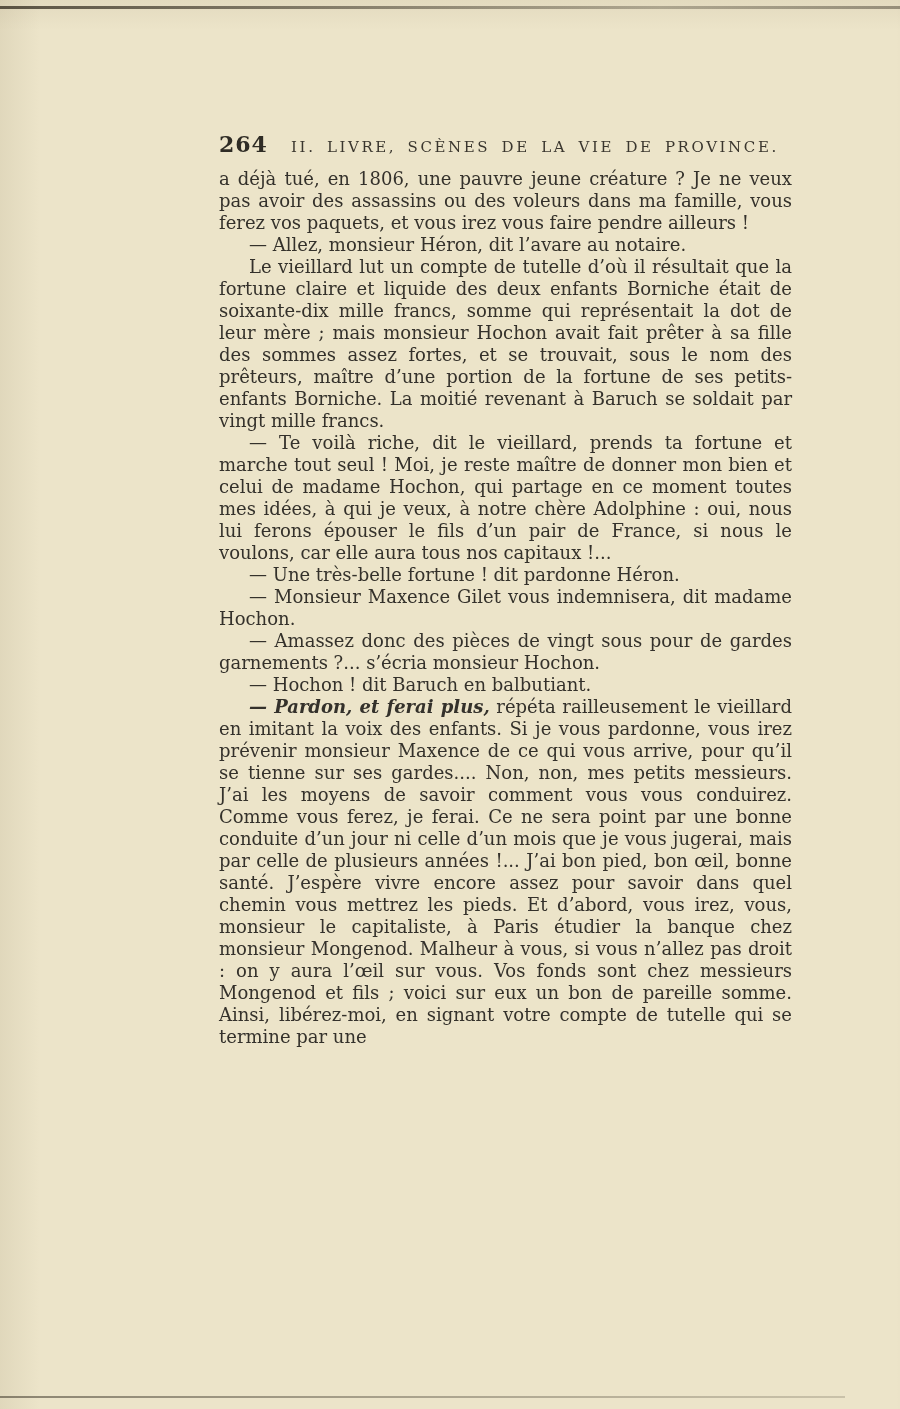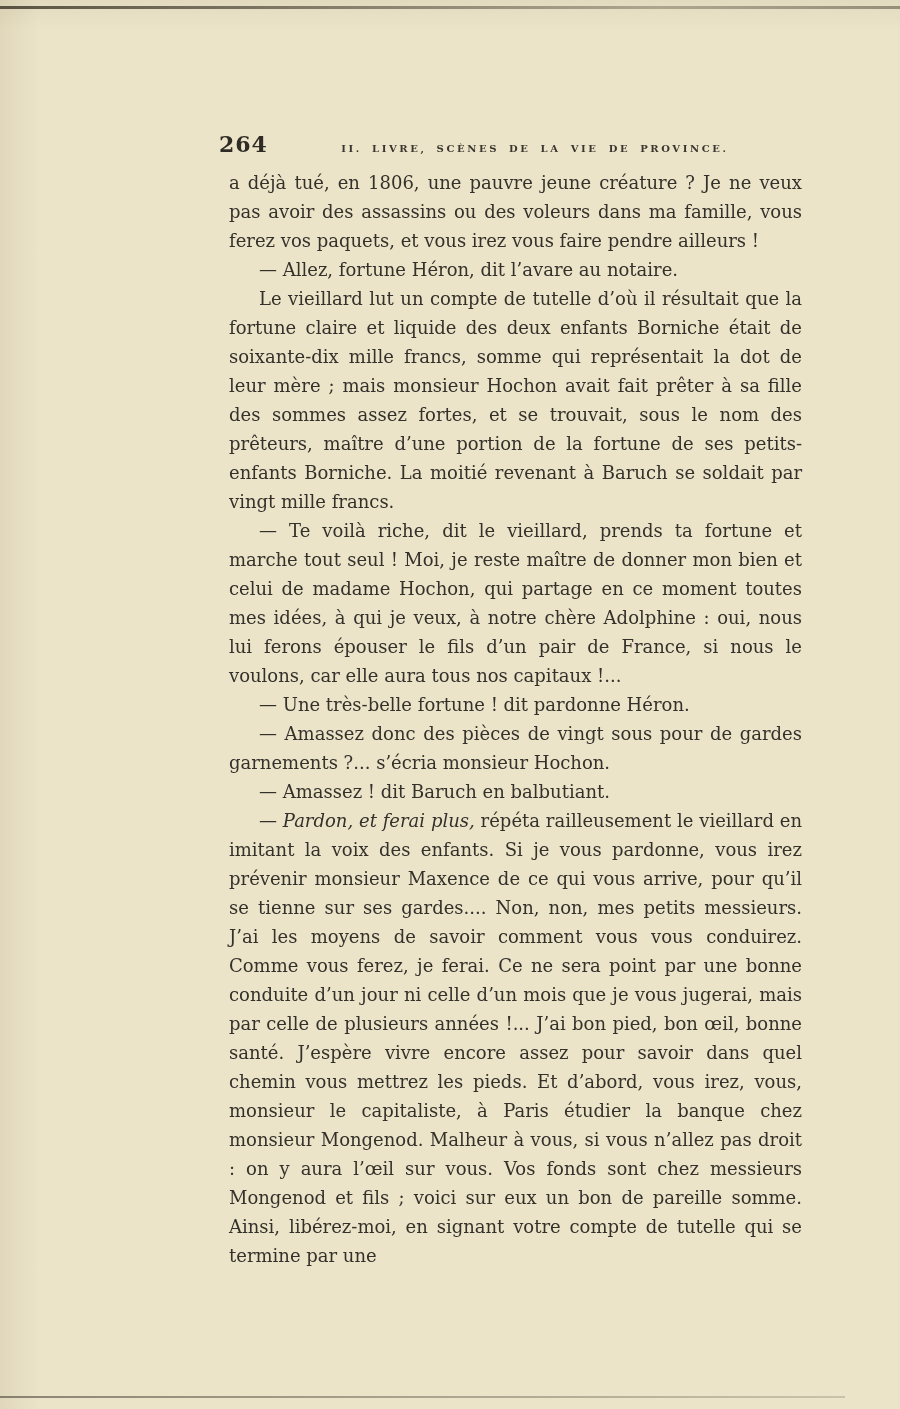--- a/index.html
+++ b/index.html
@@ -45,69 +45,70 @@
   }
   .page-number {
     font-size: 22px;
     font-weight: 700;
     letter-spacing: 1px;
     color: #2f2c25;
   }
   .running-title {
     flex: 1;
     text-align: center;
-    font-size: 10px;
-    font-weight: 700;
+    font-size: 15px;
+    font-weight: 400;
     letter-spacing: 2.6px;
     word-spacing: 4px;
     color: #3a362e;
     padding-left: 10px;
     white-space: nowrap;
   }
   .body-text {
     position: absolute;
     top: 168px;
-    left: 229px;
+    left: 219px;
     width: 573px;
     font-size: 18px;
-    line-height: 29px;
+    line-height: 22px;
     text-align: justify;
     color: #34312b;
   }
   .body-text p {
     margin: 0;
   }
   .para.indent {
     text-indent: 30px;
   }
   .para.flush {
     text-indent: 0;
   }
   .italic-phrase {
     font-style: italic;
-    font-weight: 400;
+    font-weight: 700;
   }
 </style>
 </head>
 <body>
 
 <div class="book-page">
 
   <div class="scan-edge-top"></div>
   <div class="scan-edge-bottom"></div>
 
   <div class="page-header">
     <span class="page-number">264</span>
     <span class="running-title">II. LIVRE, SCÈNES DE LA VIE DE PROVINCE.</span>
   </div>
 
   <div class="body-text">
     <p class="para flush">a déjà tué, en 1806, une pauvre jeune créature ? Je ne veux pas avoir des assassins ou des voleurs dans ma famille, vous ferez vos paquets, et vous irez vous faire pendre ailleurs !</p>
-    <p class="para indent">— Allez, fortune Héron, dit l’avare au notaire.</p>
+    <p class="para indent">— Allez, monsieur Héron, dit l’avare au notaire.</p>
     <p class="para indent">Le vieillard lut un compte de tutelle d’où il résultait que la fortune claire et liquide des deux enfants Borniche était de soixante-dix mille francs, somme qui représentait la dot de leur mère ; mais monsieur Hochon avait fait prêter à sa fille des sommes assez fortes, et se trouvait, sous le nom des prêteurs, maître d’une portion de la fortune de ses petits-enfants Borniche. La moitié revenant à Baruch se soldait par vingt mille francs.</p>
     <p class="para indent">— Te voilà riche, dit le vieillard, prends ta fortune et marche tout seul ! Moi, je reste maître de donner mon bien et celui de madame Hochon, qui partage en ce moment toutes mes idées, à qui je veux, à notre chère Adolphine : oui, nous lui ferons épouser le fils d’un pair de France, si nous le voulons, car elle aura tous nos capitaux !...</p>
     <p class="para indent">— Une très-belle fortune ! dit pardonne Héron.</p>
+    <p class="para indent">— Monsieur Maxence Gilet vous indemnisera, dit madame Hochon.</p>
     <p class="para indent">— Amassez donc des pièces de vingt sous pour de gardes garnements ?... s’écria monsieur Hochon.</p>
-    <p class="para indent">— Amassez ! dit Baruch en balbutiant.</p>
+    <p class="para indent">— Hochon ! dit Baruch en balbutiant.</p>
     <p class="para indent"><em class="italic-phrase">— Pardon, et ferai plus,</em><span> répéta railleusement le vieillard en imitant la voix des enfants. Si je vous pardonne, vous irez prévenir monsieur Maxence de ce qui vous arrive, pour qu’il se tienne sur ses gardes.... Non, non, mes petits messieurs. J’ai les moyens de savoir comment vous vous conduirez. Comme vous ferez, je ferai. Ce ne sera point par une bonne conduite d’un jour ni celle d’un mois que je vous jugerai, mais par celle de plusieurs années !... J’ai bon pied, bon œil, bonne santé. J’espère vivre encore assez pour savoir dans quel chemin vous mettrez les pieds. Et d’abord, vous irez, vous, monsieur le capitaliste, à Paris étudier la banque chez monsieur Mongenod. Malheur à vous, si vous n’allez pas droit : on y aura l’œil sur vous. Vos fonds sont chez messieurs Mongenod et fils ; voici sur eux un bon de pareille somme. Ainsi, libérez-moi, en signant votre compte de tutelle qui se termine par une</span></p>
   </div>
 
 </div>
 
 </body></html>

